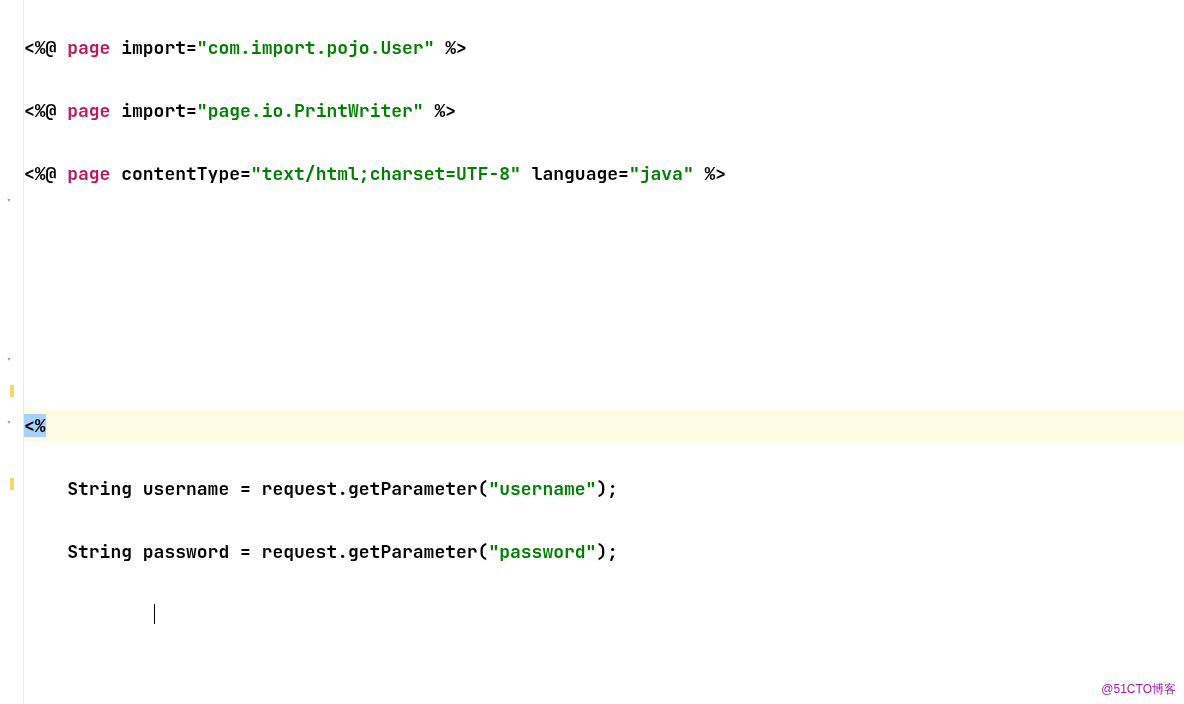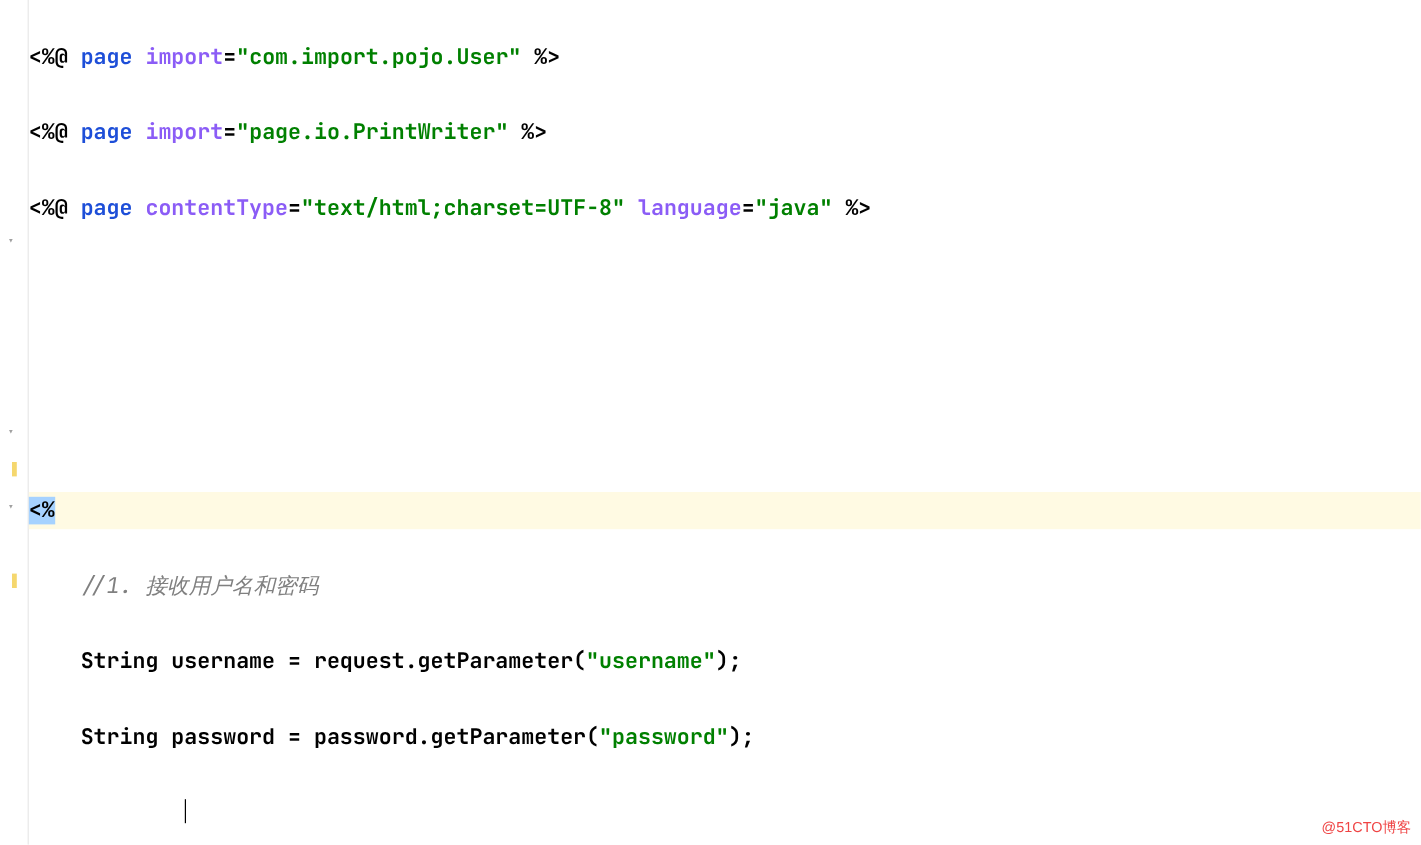--- a/index.html
+++ b/index.html
@@ -52,41 +52,41 @@
   .line {
     height: 31.5px;
     padding-left: 0;
   }
   .highlighted-line {
     background: #fffae3;
   }
   .selected {
     background: #a6d2ff;
   }
-  .kw { color: #1d4ed8; font-weight: bold; }
+  .kw { color: #be185d; font-weight: bold; }
   .str { color: #008000; font-weight: bold; }
-  .attr { color: #8b5cf6; font-weight: bold; }
+  .attr { color: #000000; font-weight: bold; }
   .attrval { color: #008000; font-weight: bold; }
   .comment { color: #808080; font-style: italic; font-weight: normal; }
   .tag { color: #000000; font-weight: bold; }
   .plain { color: #000000; font-weight: bold; }
   .cursor {
     display: inline-block;
     width: 1px;
     height: 20px;
     background: #000;
     vertical-align: middle;
     position: relative;
     top: -2px;
   }
   .watermark {
     position: absolute;
     right: 8px;
     bottom: 6px;
-    color: #ef4444;
+    color: #a21caf;
     font-size: 12px;
     font-family: sans-serif;
     font-weight: normal;
   }
 </style>
 </head>
 <body>
 
 <div class="editor">
   <div class="gutter">
@@ -97,23 +97,22 @@
     <div class="yellow-bar" style="top:478px;height:12px;"></div>
   </div>
   <div class="code-area">
 <div class="line"><span class="tag">&lt;%@ </span><span class="kw">page </span><span class="attr">import</span><span class="plain">=</span><span class="attrval">"</span><span class="attrval">com.import.pojo.User</span><span class="attrval">"</span><span class="tag"> %&gt;</span></div>
 <div class="line"><span class="tag">&lt;%@ </span><span class="kw">page </span><span class="attr">import</span><span class="plain">=</span><span class="attrval">"</span><span class="attrval">page.io.PrintWriter</span><span class="attrval">"</span><span class="tag"> %&gt;</span></div>
 <div class="line"><span class="tag">&lt;%@ </span><span class="kw">page </span><span class="attr">contentType</span><span class="plain">=</span><span class="attrval">"</span><span class="attrval">text/html;charset=UTF-8</span><span class="attrval">"</span><span class="attr"> language</span><span class="plain">=</span><span class="attrval">"</span><span class="attrval">java</span><span class="attrval">"</span><span class="tag"> %&gt;</span></div>
 <div class="line"></div>
 <div class="line"></div>
 <div class="line"></div>
 <div class="line highlighted-line"><span class="tag selected">&lt;%</span></div>
-<div class="line"><span>    </span><span class="comment">//1. 接收用户名和密码</span></div>
 <div class="line"><span>    </span><span class="plain">String username = request.getParameter(</span><span class="str">"username"</span><span class="plain">);</span></div>
-<div class="line"><span>    </span><span class="plain">String password = password.getParameter(</span><span class="str">"password"</span><span class="plain">);</span></div>
+<div class="line"><span>    </span><span class="plain">String password = request.getParameter(</span><span class="str">"password"</span><span class="plain">);</span></div>
 <div class="line"><span>            </span><span class="cursor"></span></div>
 
 
 
 
 
 
 
 
 

